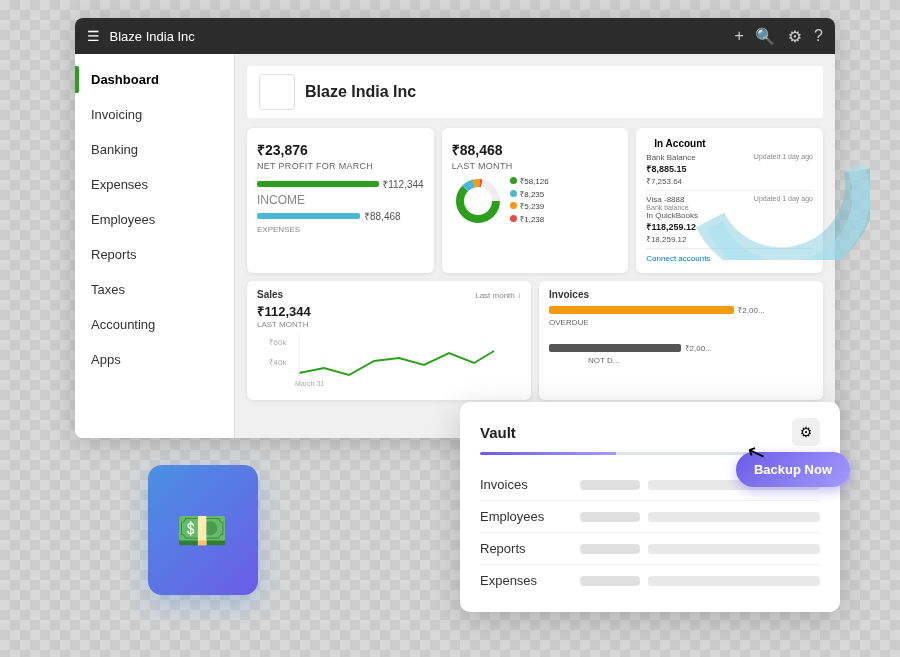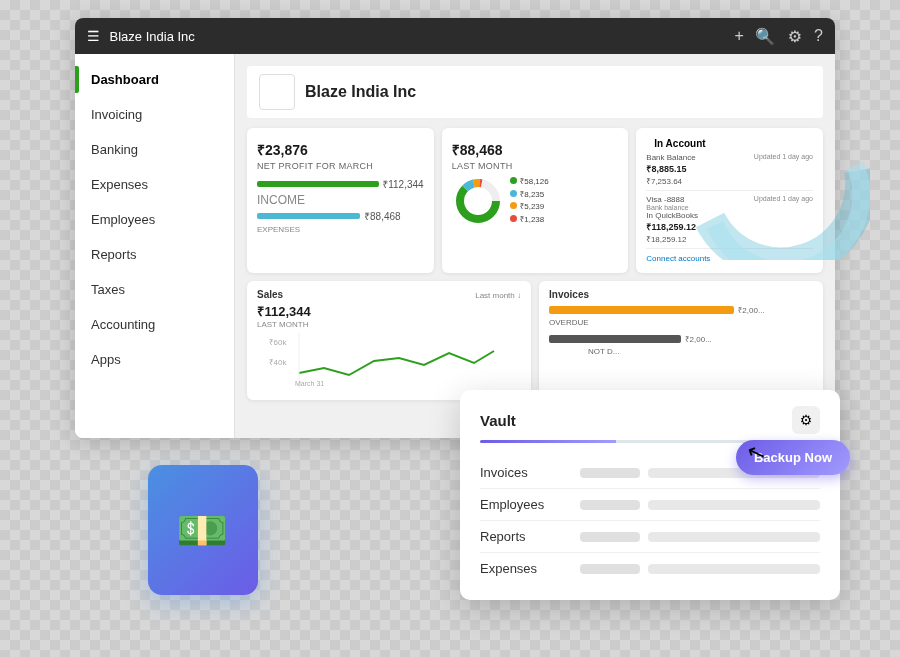--- a/index.html
+++ b/index.html
@@ -321,21 +321,21 @@
       right: 30px;
       top: 80px;
       width: 180px;
       height: 180px;
       z-index: 2;
     }
 
     
     .vault-popup {
       position: absolute;
-      bottom: 57px;
+      bottom: 45px;
       right: 60px;
       width: 380px;
       background: #fff;
       border-radius: 10px;
       box-shadow: 0 8px 32px rgba(0,0,0,0.18);
       z-index: 5;
       padding: 16px 20px;
     }
 
     .vault-header {
@@ -604,21 +604,21 @@
           </svg>
         </div>
 
         <div class="chart-card">
           <div class="invoices-title">Invoices</div>
           <div style="margin-top:4px;">
             <div class="invoice-bar-row">
               <div class="invoice-bar" style="width:70%;background:#f39c12;"></div>
               <span class="invoice-label">₹2,00...</span>
             </div>
-            <div style="font-size:8px;color:#666;margin-bottom:6px;">OVERDUE</div>
+            <div style="font-size:8px;color:#666;margin-bottom:15px;">OVERDUE</div>
             <div class="invoice-bar-row">
               <div class="invoice-bar" style="width:50%;background:#555;"></div>
               <span class="invoice-label">₹2,00...</span>
             </div>
             <div style="font-size:8px;color:#666;padding-left:39px;">NOT D...</div>
           </div>
         </div>
       </div>
     </div>
   </div>

